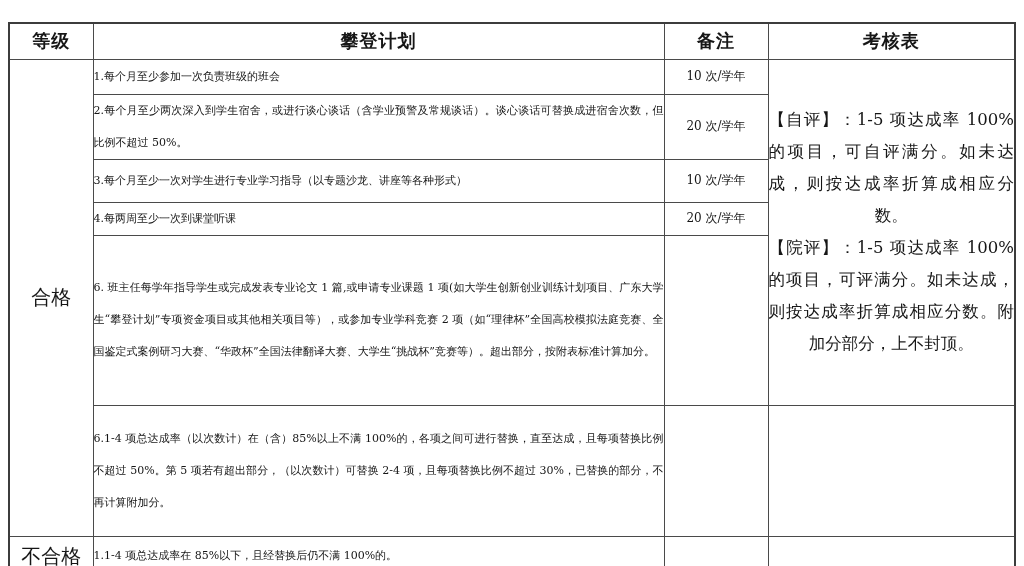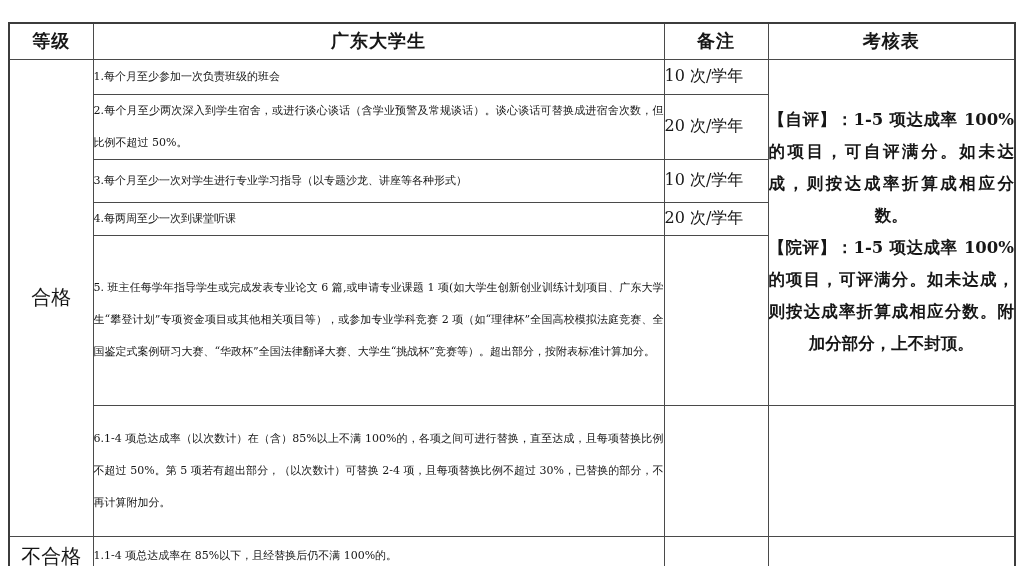--- a/index.html
+++ b/index.html
@@ -59,52 +59,51 @@
     font-size: 20px;
   }
   td.content-cell {
     font-size: 11px;
     line-height: 32px;
     text-align: justify;
     text-justify: inter-ideograph;
     padding: 0 9px 0 8px;
   }
   td.remark-cell {
-    text-align: left;
-    font-size: 16px;
+    text-align: center;
+    font-size: 12px;
     white-space: nowrap;
   }
   td.sheet-cell {
     font-size: 16.5px;
     line-height: 32px;
     padding: 0 7px;
   }
   td.sheet-cell p {
     margin: 0;
     text-align: justify;
     text-justify: inter-ideograph;
     text-align-last: center;
-    font-weight: bold;
   }
 </style>
 </head>
 <body>
 
 <div class="doc-table-wrap">
   <table class="assessment">
     <colgroup>
       <col class="c-grade">
       <col class="c-content">
       <col class="c-remark">
       <col class="c-sheet">
     </colgroup>
     <thead>
       <tr class="h-head">
         <th class="head-cell">等级</th>
-        <th class="head-cell">广东大学生</th>
+        <th class="head-cell">攀登计划</th>
         <th class="head-cell">备注</th>
         <th class="head-cell">考核表</th>
       </tr>
     </thead>
     <tbody>
       <tr class="h-r1">
         <td class="grade-cell" rowspan="6">合格</td>
         <td class="content-cell">1.每个月至少参加一次负责班级的班会</td>
         <td class="remark-cell">10 次/学年</td>
         <td class="sheet-cell" rowspan="5">
@@ -118,21 +117,21 @@
       </tr>
       <tr class="h-r3">
         <td class="content-cell">3.每个月至少一次对学生进行专业学习指导（以专题沙龙、讲座等各种形式）</td>
         <td class="remark-cell">10 次/学年</td>
       </tr>
       <tr class="h-r4">
         <td class="content-cell">4.每两周至少一次到课堂听课</td>
         <td class="remark-cell">20 次/学年</td>
       </tr>
       <tr class="h-r5">
-        <td class="content-cell">5. 班主任每学年指导学生或完成发表专业论文 6 篇,或申请专业课题 1 项(如大学生创新创业训练计划项目、广东大学生“攀登计划”专项资金项目或其他相关项目等），或参加专业学科竞赛 2 项（如“理律杯”全国高校模拟法庭竞赛、全国鉴定式案例研习大赛、“华政杯”全国法律翻译大赛、大学生“挑战杯”竞赛等）。超出部分，按附表标准计算加分。</td>
+        <td class="content-cell">6. 班主任每学年指导学生或完成发表专业论文 1 篇,或申请专业课题 1 项(如大学生创新创业训练计划项目、广东大学生“攀登计划”专项资金项目或其他相关项目等），或参加专业学科竞赛 2 项（如“理律杯”全国高校模拟法庭竞赛、全国鉴定式案例研习大赛、“华政杯”全国法律翻译大赛、大学生“挑战杯”竞赛等）。超出部分，按附表标准计算加分。</td>
         <td class="remark-cell"></td>
       </tr>
       <tr class="h-r6">
         <td class="content-cell">6.1-4 项总达成率（以次数计）在（含）85%以上不满 100%的，各项之间可进行替换，直至达成，且每项替换比例不超过 50%。第 5 项若有超出部分，（以次数计）可替换 2-4 项，且每项替换比例不超过 30%，已替换的部分，不再计算附加分。</td>
         <td class="remark-cell"></td>
         <td class="sheet-cell"></td>
       </tr>
       <tr class="h-r7">
         <td class="grade-cell">不合格</td>
         <td class="content-cell">1.1-4 项总达成率在 85%以下，且经替换后仍不满 100%的。</td>

